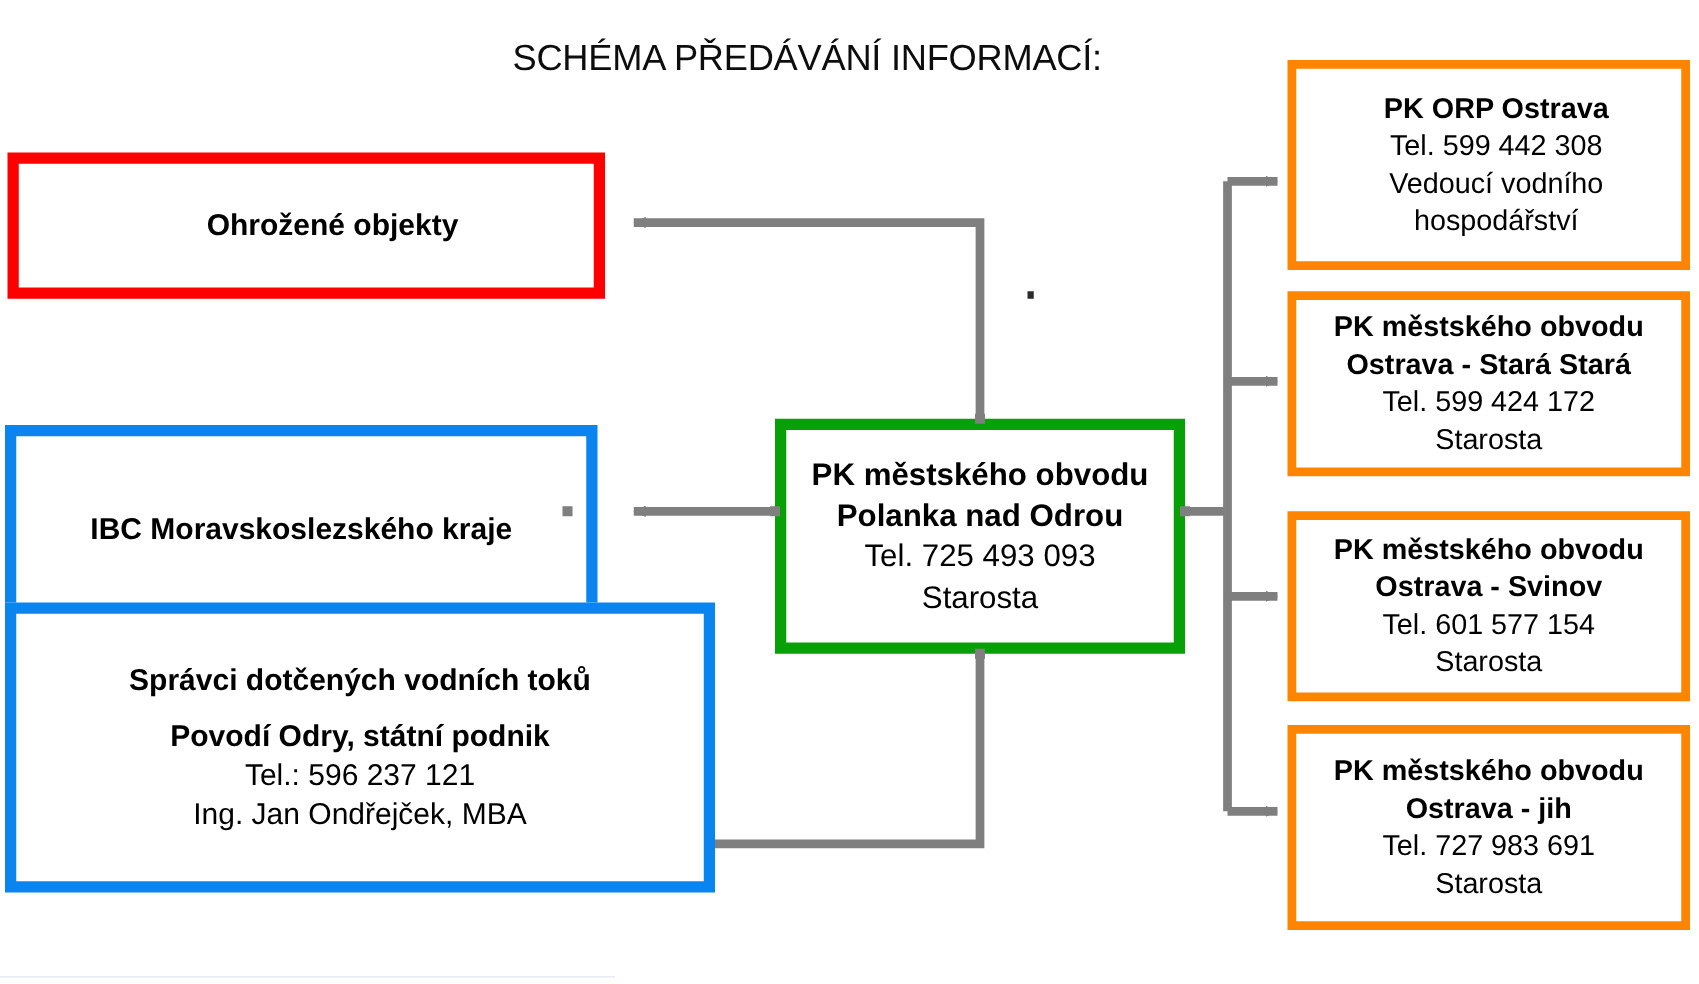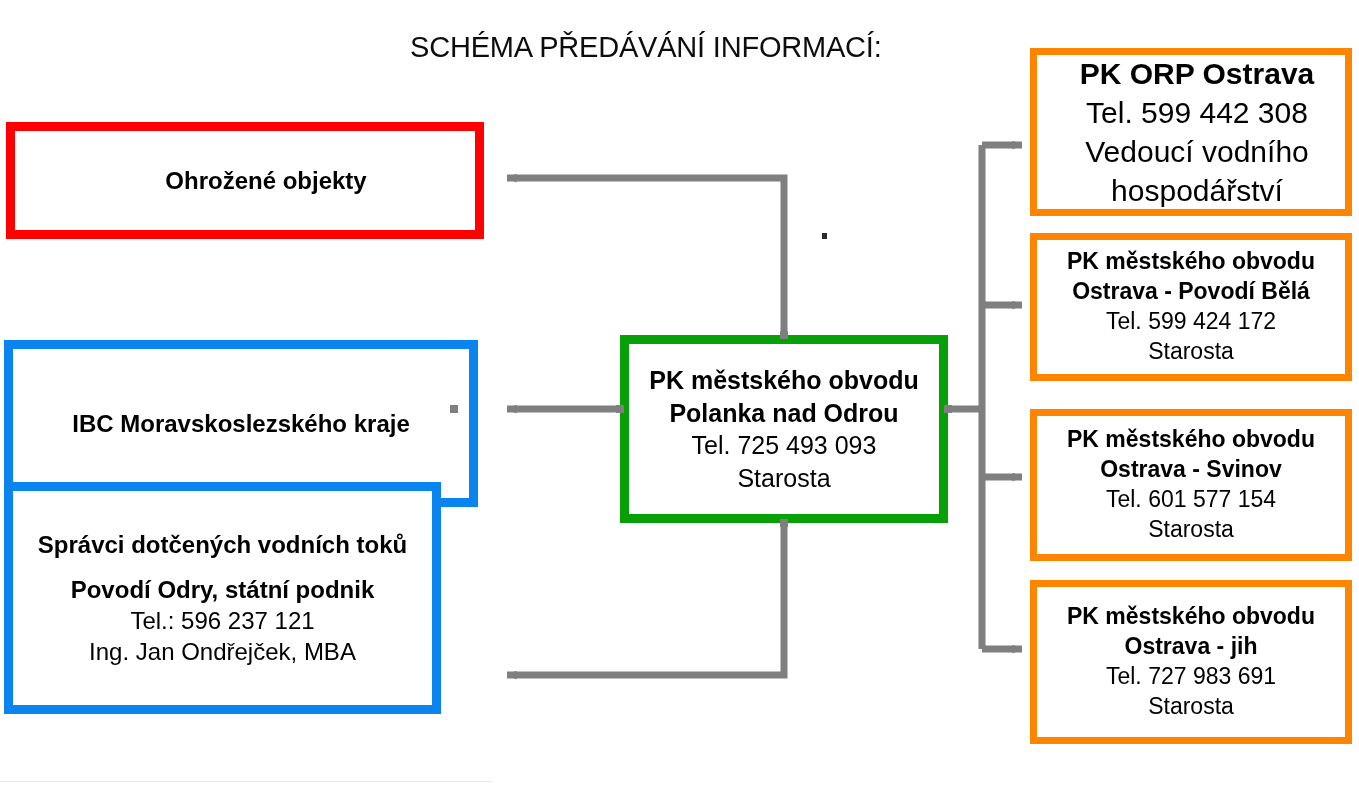--- a/index.html
+++ b/index.html
@@ -61,29 +61,29 @@
   #box-threatened {
     left: 6px;  top: 122px;  width: 478px;  height: 117px;
     font-size: 24px;
     padding-left: 42px;
   }
   #box-ibc {
     left: 4px;  top: 340px;  width: 474px;  height: 167px;
     font-size: 24px;
   }
   #box-streams {
-    left: 4px;  top: 482px;  width: 437px;  height: 232px;
+    left: 4px;  top: 482px;  width: 568px;  height: 232px;
     font-size: 24px;
     text-align: center;
   }
   #box-central {
     left: 620px; top: 335px; width: 328px; height: 188px;
     font-size: 25px;
   }
-  #box-orp     { left: 1030px; top: 48px;  width: 322px; height: 168px; font-size: 30px; padding-left: 12px; }
+  #box-orp     { left: 1030px; top: 48px;  width: 322px; height: 168px; font-size: 23px; padding-left: 12px; }
   #box-starabela { left: 1030px; top: 233px; width: 322px; height: 148px; font-size: 23px; }
   #box-svinov  { left: 1030px; top: 409px; width: 322px; height: 152px; font-size: 23px; }
   #box-jih     { left: 1030px; top: 580px; width: 322px; height: 164px; font-size: 23px; }
 
   
   #connectors {
     position: absolute;
     left: 0; top: 0;
     width: 1359px;
     height: 787px;
@@ -165,21 +165,21 @@
 
   <div class="box box-orange" id="box-orp">
     <span class="ln b">PK ORP Ostrava</span>
     <span class="ln">Tel. 599 442 308</span>
     <span class="ln">Vedoucí vodního</span>
     <span class="ln">hospodářství</span>
   </div>
 
   <div class="box box-orange" id="box-starabela">
     <span class="ln b">PK městského obvodu</span>
-    <span class="ln b">Ostrava - Povodí Bělá</span>
+    <span class="ln b">Ostrava - Stará Stará</span>
     <span class="ln">Tel. 599 424 172</span>
     <span class="ln">Starosta</span>
   </div>
 
   <div class="box box-orange" id="box-svinov">
     <span class="ln b">PK městského obvodu</span>
     <span class="ln b">Ostrava - Svinov</span>
     <span class="ln">Tel. 601 577 154</span>
     <span class="ln">Starosta</span>
   </div>

